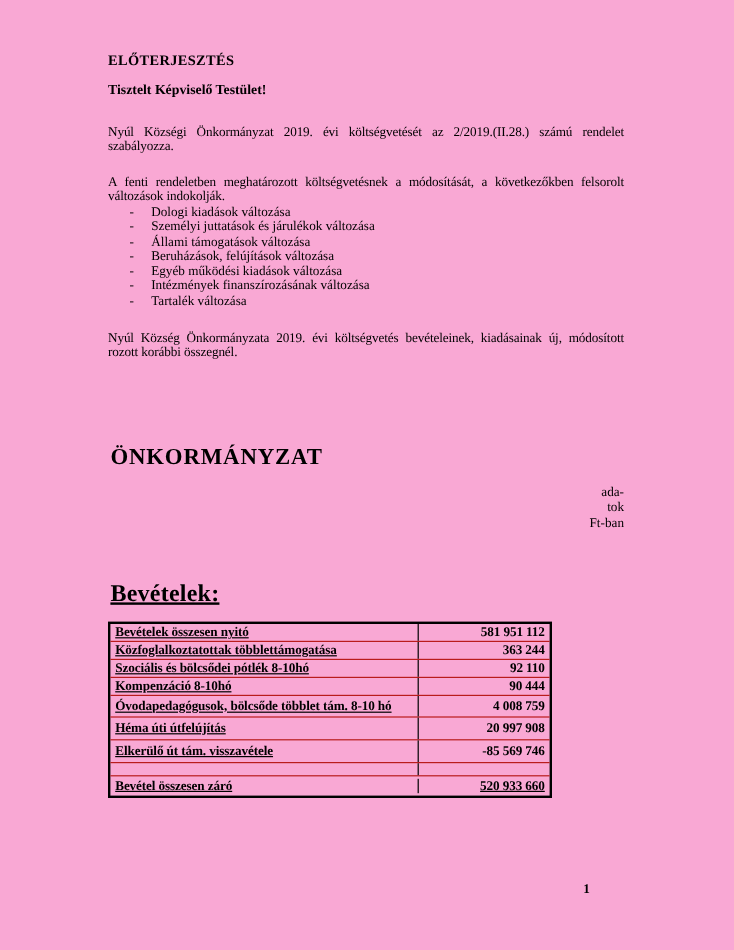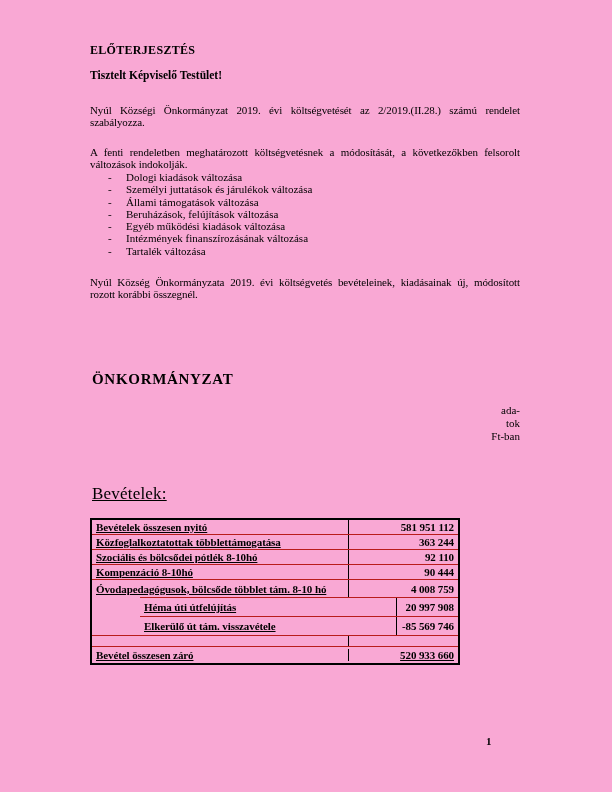--- a/index.html
+++ b/index.html
@@ -14,41 +14,41 @@
   .para{left:90px;width:430px;font-size:11px;line-height:12.4px;letter-spacing:-0.1px;}
   .p1{top:104px;}
   .p2{top:146px;}
   .p3{top:276px;}
   .jline{text-align:justify;text-align-last:justify;}
   .jline.last{text-align:left;text-align-last:left;}
   .list{left:108px;top:171px;width:412px;font-size:11px;line-height:12.3px;}
   .li{display:flex;}
   .li .dash{width:18px;flex:0 0 18px;}
   .li .litext{flex:1;}
-  .section-h{left:92px;top:371px;font-size:15px;font-weight:bold;letter-spacing:0.7px;}
+  .section-h{left:92px;top:371px;font-size:19px;font-weight:bold;letter-spacing:0.7px;}
   .unitnote{right:92px;top:404px;font-size:11px;line-height:13px;text-align:right;}
-  .tbl-h{left:92px;top:484px;font-size:17px;font-weight:normal;text-decoration:underline;letter-spacing:0.2px;}
+  .tbl-h{left:92px;top:484px;font-size:20px;font-weight:bold;text-decoration:underline;letter-spacing:0.2px;}
   .tbl{
     left:90px;top:518px;width:370px;box-sizing:border-box;
     border:2px solid #000;font-size:11px;font-weight:bold;letter-spacing:-0.1px;
   }
   .trow{display:flex;border-top:1px solid #b91c1c;}
   .trow:first-child{border-top:none;}
   .tlabel{
     width:257px;flex:0 0 257px;border-right:1px solid #000;
     padding:0 2px 0 4px;display:flex;align-items:center;box-sizing:border-box;
   }
   .tvalue{
     flex:1;padding:0 4px 0 2px;display:flex;align-items:center;
     justify-content:flex-end;text-align:right;
   }
   .u{text-decoration:underline;}
   .r-a{height:14px;}
   .r-b{height:17px;}
-  .r-c{height:18px;margin-left:48px;}
+  .r-c{height:18px;}
   .r-empty{height:10px;}
   .r-total{height:16px;align-items:center;}
   .pagenum{left:486px;top:735px;font-size:11px;font-weight:bold;}
 </style>
 </head>
 <body>
 
 <div class="page">
 
   <div class="abs title">ELŐTERJESZTÉS</div>

